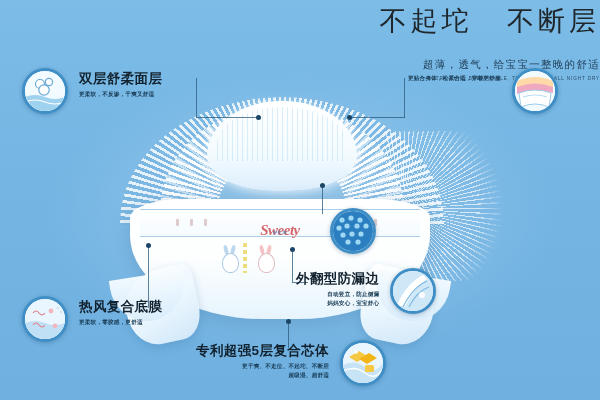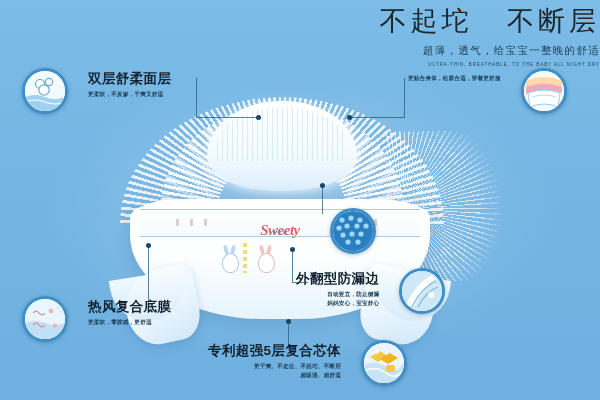--- a/index.html
+++ b/index.html
@@ -16,21 +16,21 @@
       linear-gradient(180deg,#7cbce7 0%,#74b5e3 45%,#6fb0e0 100%);
   }
 
   
   .header{position:absolute;top:6px;left:0;right:0;text-align:right;}
   .h-title{
     font-size:27px;letter-spacing:4px;color:#20272c;font-weight:400;
     line-height:1.15;white-space:pre;
   }
   .h-sub{
-    margin-top:7px;font-size:10.5px;color:#1d3c55;letter-spacing:1.3px;
+    margin-top:21px;font-size:10.5px;color:#1d3c55;letter-spacing:1.3px;
   }
   .h-en{
     margin-top:4px;font-size:4.6px;color:#2a4c68;letter-spacing:.9px;
     transform:scale(1,1);
   }
 
   
   .product{position:absolute;left:70px;top:95px;width:420px;height:230px;}
 
   .fan{
@@ -135,21 +135,21 @@
     background:
       repeating-conic-gradient(from 150deg at 14% 52%,
         rgba(255,255,255,.85) 0deg .9deg,
         rgba(120,180,225,0) .9deg 3.4deg);
     -webkit-mask-image:radial-gradient(circle at 14% 52%, #000 0 58%, transparent 78%);
     mask-image:radial-gradient(circle at 14% 52%, #000 0 58%, transparent 78%);
     opacity:.8;pointer-events:none;
   }
 
   
-  .callout{position:absolute;display:flex;align-items:flex-start;gap:20px;}
+  .callout{position:absolute;display:flex;align-items:flex-start;gap:11px;}
   .callout.rtl{flex-direction:row-reverse;}
   .co-text{padding-top:3px;}
   .co-title{
     font-size:13.5px;color:#12222e;font-weight:700;letter-spacing:.4px;
     white-space:nowrap;line-height:1.15;
   }
   .co-desc{
     margin-top:3px;font-size:5.6px;color:#173a53;line-height:1.65;
     letter-spacing:.2px;white-space:nowrap;font-weight:700;
   }
@@ -165,21 +165,21 @@
 
   
   .lead{position:absolute;background:#2a5a7d;opacity:.75;}
   .dot{position:absolute;width:5px;height:5px;border-radius:50%;background:#1b4566;}
 
   .pos-surface{left:22px;top:68px;}
   .pos-guard{left:408px;top:68px;}
   .pos-polymer{left:330px;top:208px;}
   .pos-leak{left:296px;top:268px;}
   .pos-film{left:22px;top:296px;}
-  .pos-core{left:208px;top:340px;}
+  .pos-core{left:196px;top:340px;}
 </style>
 </head>
 <body>
 
 <div id="poster">
 
   <div class="header">
     <div class="h-title">不起坨   不断层</div>
     <div class="h-sub">超薄，透气，给宝宝一整晚的舒适</div>
     <div class="h-en">ULTRA-THIN, BREATHABLE, TO THE BABY ALL NIGHT DRY</div>

